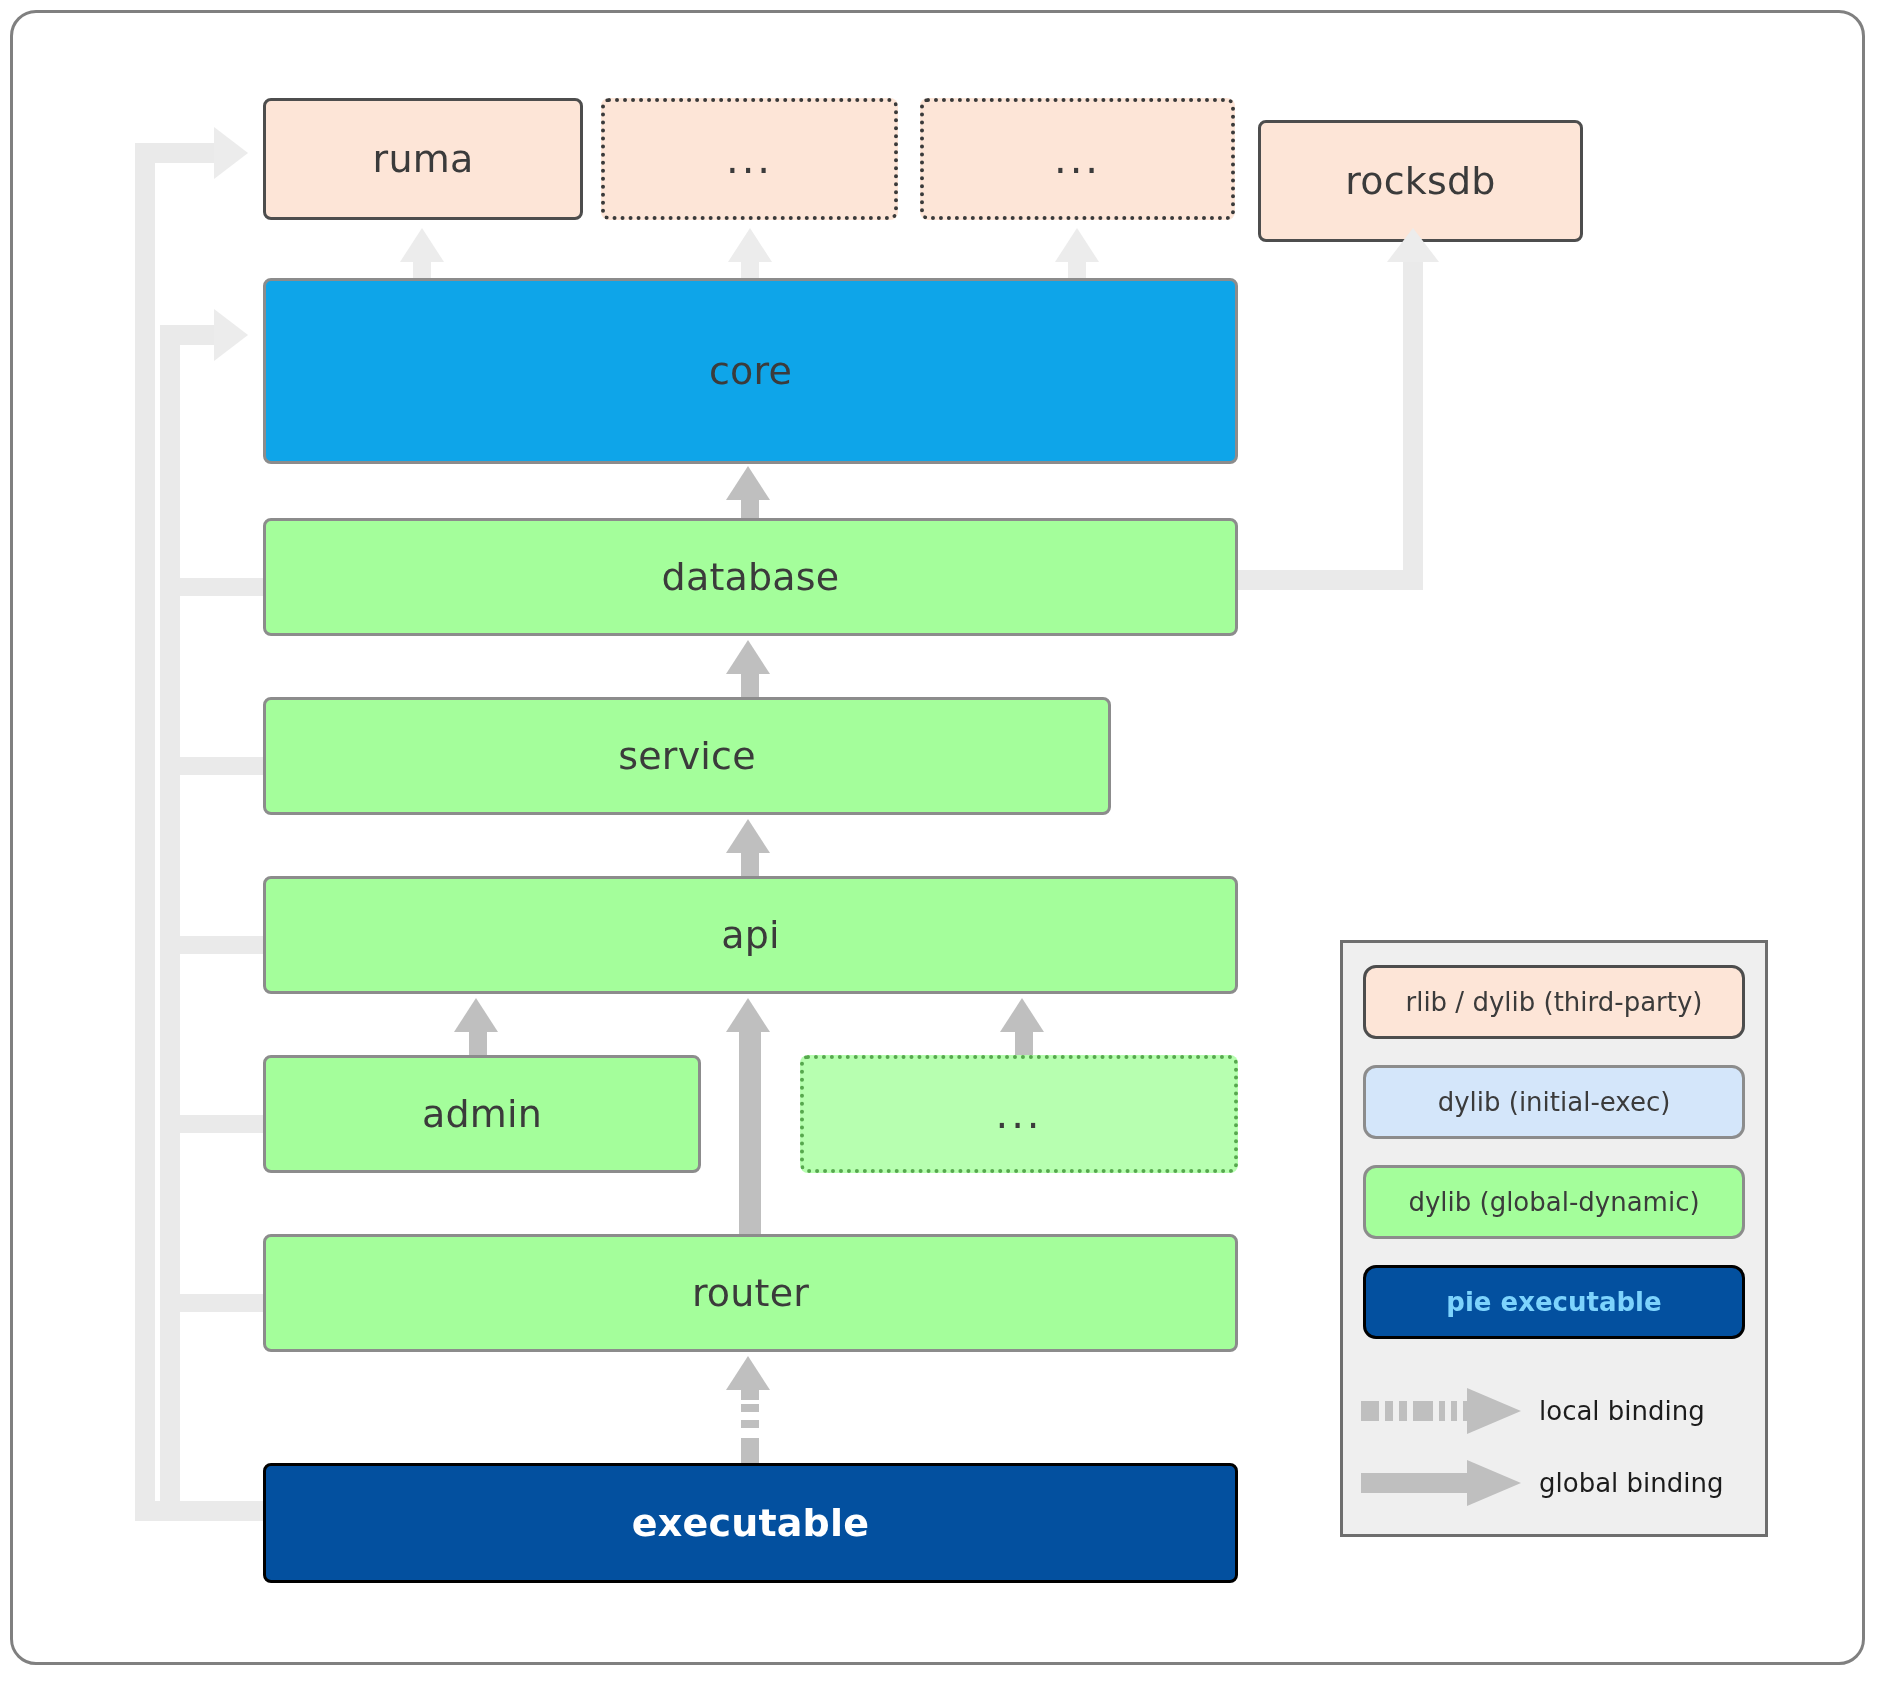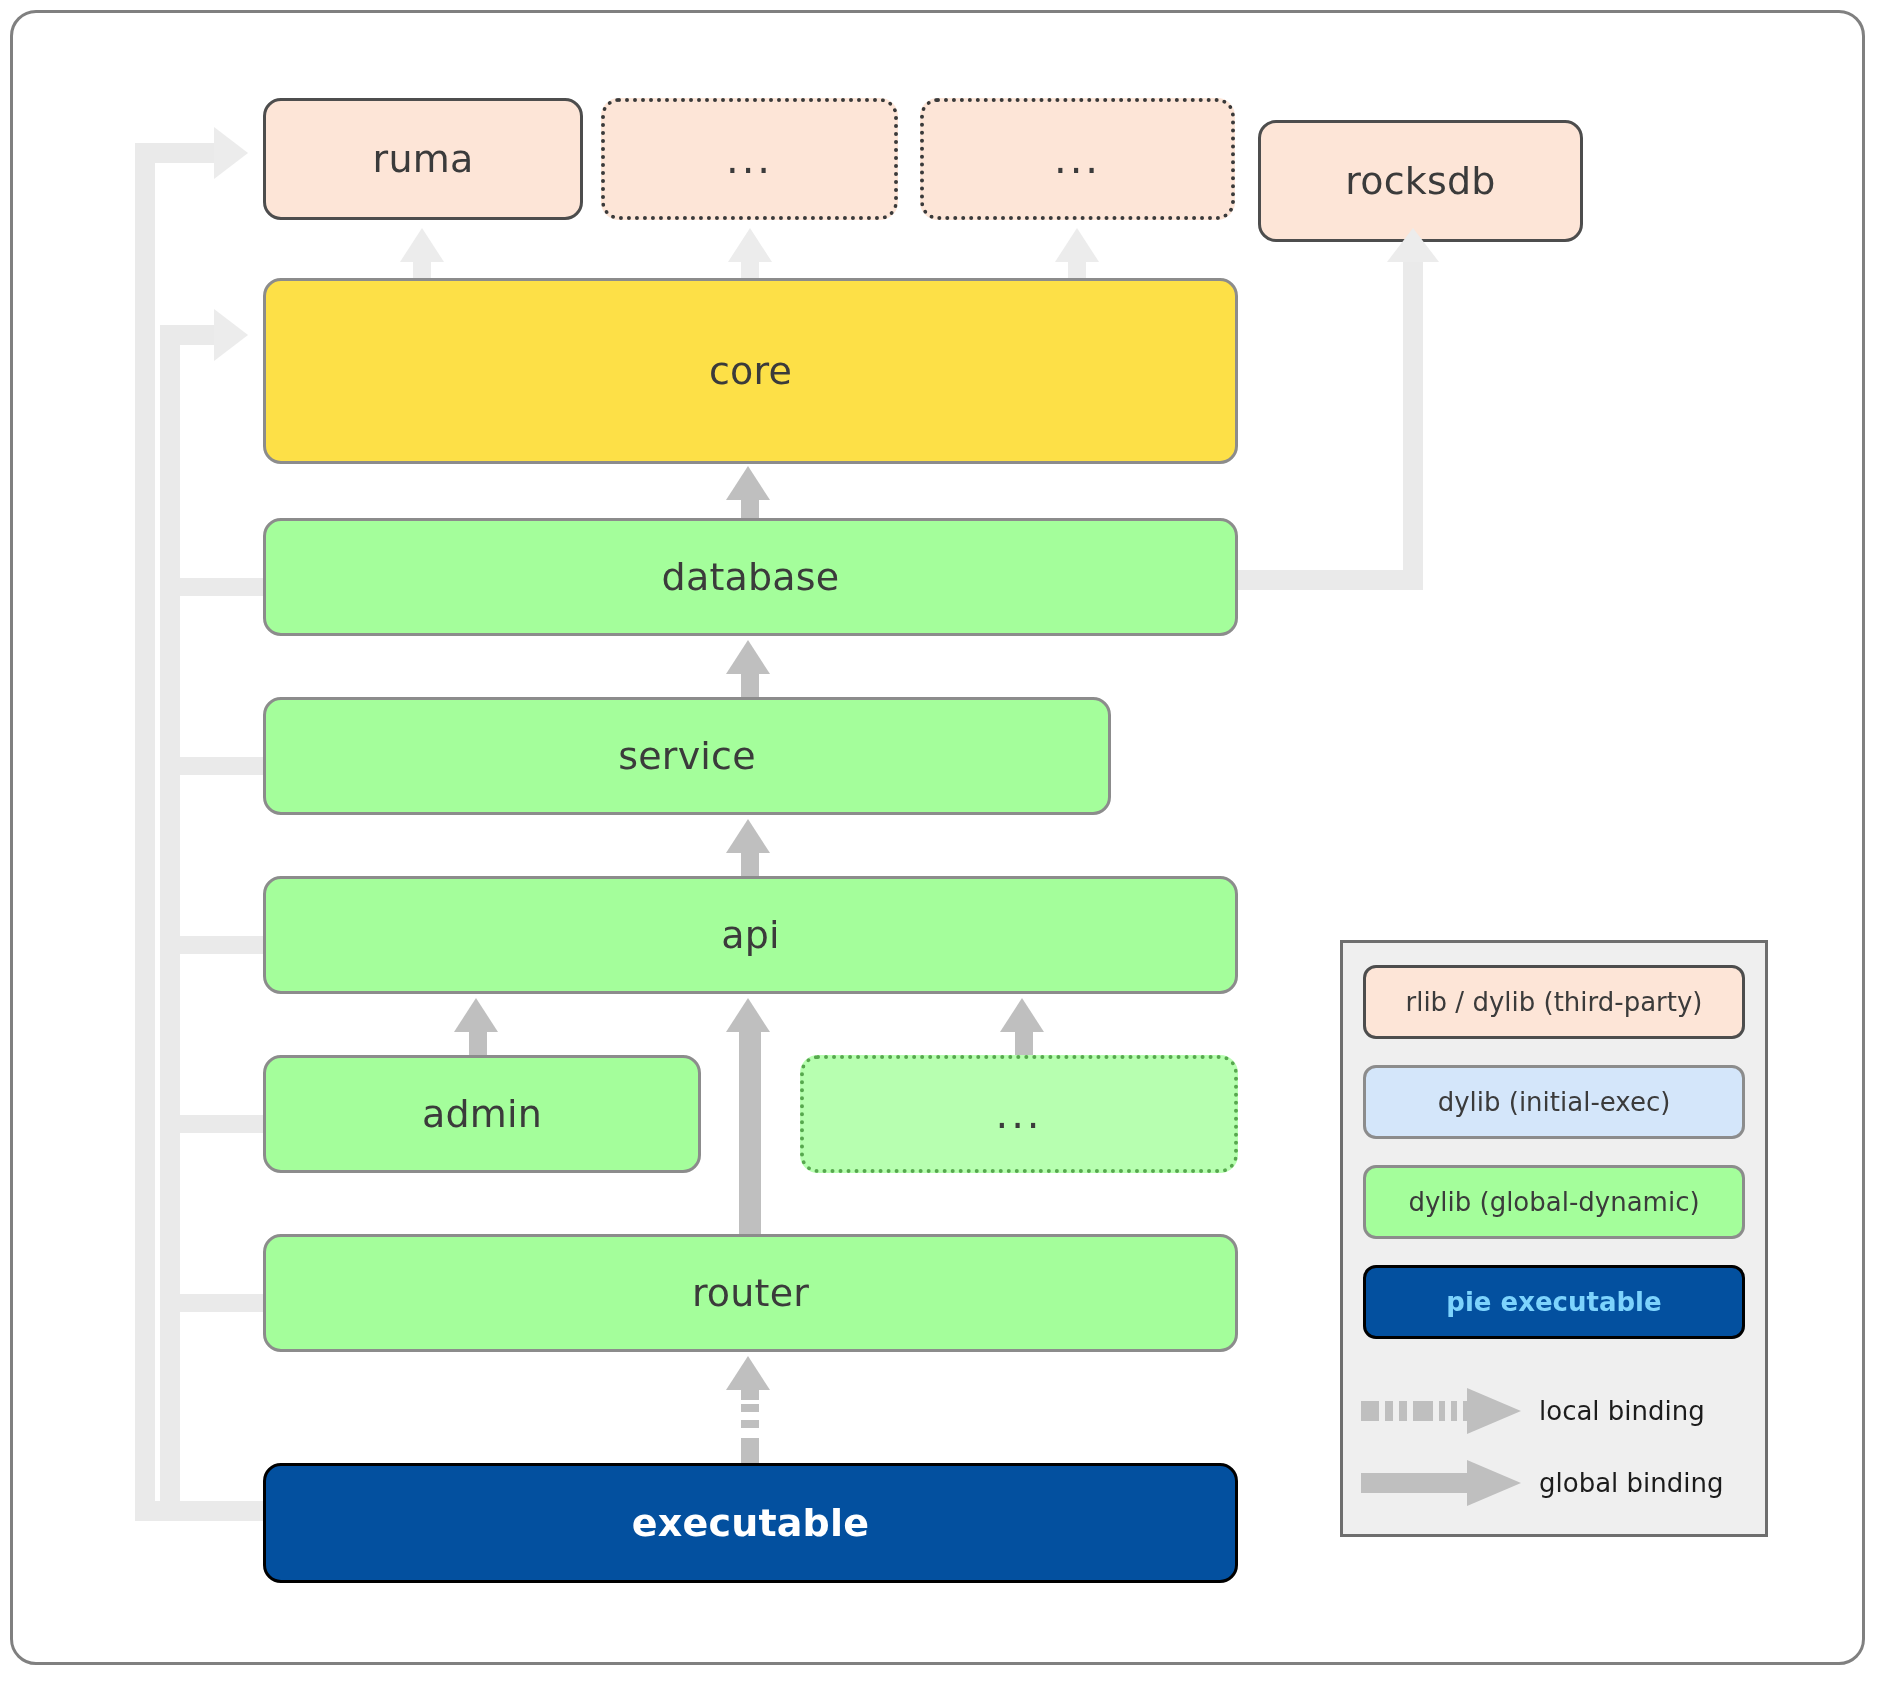--- a/index.html
+++ b/index.html
@@ -8,32 +8,32 @@
   #stage{position:relative;width:1883px;height:1683px;background:#ffffff;overflow:hidden;}
 
   
   .frame{
     position:absolute;left:10px;top:10px;width:1855px;height:1655px;
     border:3px solid #808080;border-radius:26px;background:#ffffff;box-sizing:border-box;
   }
 
   
   .node{
-    position:absolute;box-sizing:border-box;border-radius:18px;
+    position:absolute;box-sizing:border-box;border-radius:8px;
     display:flex;align-items:center;justify-content:center;
     font-size:38px;color:#3b3b3b;letter-spacing:.2px;
   }
   .node.solid{border:3px solid #4d4d4d;}
   .node.graysolid{border:3px solid #8c8c8c;}
   .node.dotted{border:4px dotted #3a3a3a;}
   .node.gdotted{border:4px dotted #57a84e;}
   .node.navy{border:3px solid #000000;color:#ffffff;font-weight:bold;}
 
   .fill-peach{background:#fde5d7;}
-  .fill-blue{background:#fde047;}
+  .fill-blue{background:#0ea5e9;}
   .fill-green{background:#a4fe9b;}
   .fill-green-l{background:#b7ffb0;}
   .fill-navy{background:#03509f;}
 
   .ellipsis{font-size:40px;letter-spacing:3px;line-height:.4;}
 
   
   .bus{position:absolute;background:#eaeaea;}
   .arrow-up{position:absolute;}
   .arrow-up .shaft{position:absolute;background:#bfbfbf;}

